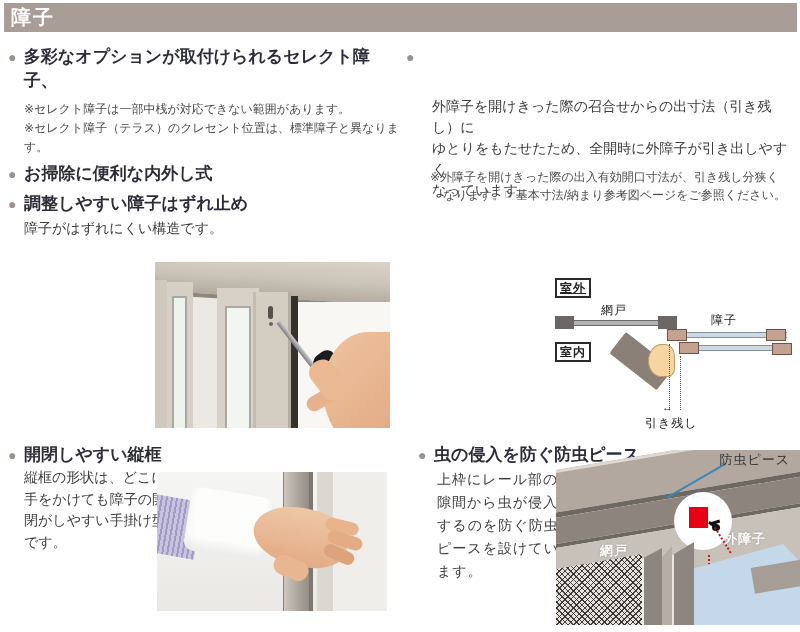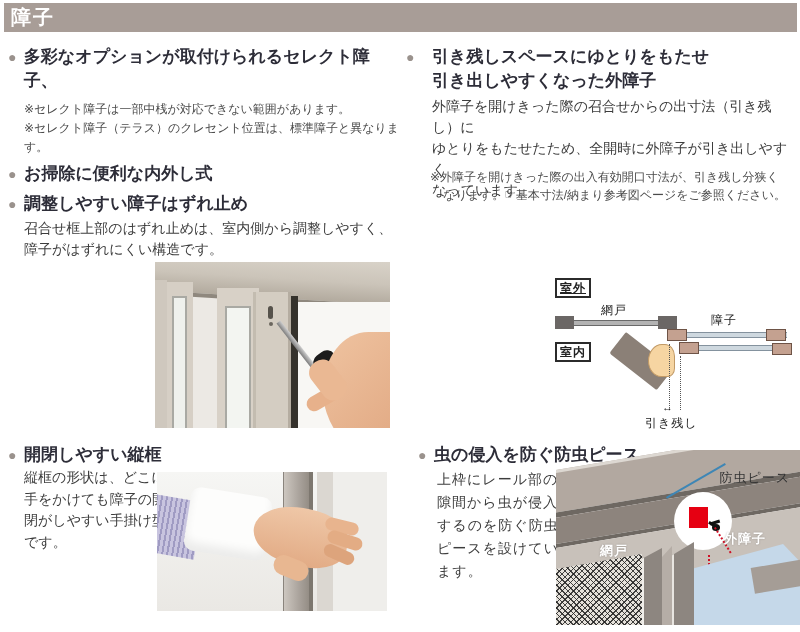--- a/index.html
+++ b/index.html
@@ -99,21 +99,21 @@
     transform:rotate(9deg); box-shadow:inset 0 -8px 10px rgba(0,0,0,.07); }
   .pb-hand { left:96px; top:36px; width:95px; height:58px; background:linear-gradient(180deg,#efc7a7,#e2ab85);
     border-radius:50% 48% 42% 55%; transform:rotate(10deg); }
   .pb-f1 { left:168px; top:48px; width:34px; height:13px; background:#e8b48e; border-radius:7px; transform:rotate(14deg); }
   .pb-f2 { left:170px; top:62px; width:36px; height:13px; background:#e3ac84; border-radius:7px; transform:rotate(18deg); }
   .pb-f3 { left:166px; top:76px; width:32px; height:13px; background:#dda47c; border-radius:7px; transform:rotate(24deg); }
   .pb-thumb { left:116px; top:86px; width:36px; height:20px; background:#e8b791; border-radius:10px; transform:rotate(22deg); }
 
   
   .illus { left:556px; top:450px; width:244px; height:175px; overflow:hidden; }
-  .il-label-piece { right:10px; top:19px; color:#333; font-size:13px; letter-spacing:1px; }
+  .il-label-piece { right:10px; top:1px; color:#333; font-size:13px; letter-spacing:1px; }
   .il-leader { left:110px; top:47px; width:68px; height:2px; background:#3e86b5;
     transform:rotate(-30deg); transform-origin:0 0; }
   .il-rot { left:-45px; top:20px; width:350px; transform:rotate(-9.5deg); transform-origin:45px 0; }
   .il-rot .b1 { height:42px; background:#b2a8a0; border-top:3px solid #ddd8d2; }
   .il-rot .b2 { height:5px; background:#6e6862; }
   .il-rot .b3 { height:26px; background:#8d847d; }
   .il-rot .b4 { height:4px; background:#6e6862; }
   .il-rot .b5 { height:110px; background:#c8c1ba; }
   .il-circle { left:118px; top:42px; width:58px; height:58px; background:#fff; border-radius:50%; }
   .il-red { left:133px; top:57px; width:19px; height:21px; background:#e60012; }
@@ -165,21 +165,20 @@
       <span>お掃除に便利な内外し式</span>
     </span>
 </div>
 <div class="abs sec-h" style="left:8px;top:192px;">
   <span class="bullet bullet-l">●</span>
   <span class="lines">
       <span>調整しやすい障子はずれ止め</span>
     </span>
 </div>
 <div class="abs body-txt" style="left:24px;top:218px;width:376px;">
-  <span>召合せ框上部のはずれ止めは、室内側から調整しやすく、</span>
   <span>障子がはずれにくい構造です。</span>
 </div>
 
 <div class="abs photoA">
   <div class="abs pa-lintel"></div>
   <div class="abs pa-strip0"></div>
   <div class="abs pa-mull1"></div>
   <div class="abs pa-glass1"></div>
   <div class="abs pa-mull2"></div>
   <div class="abs pa-glass2"></div>
@@ -190,24 +189,20 @@
   <div class="abs pa-screwdot"></div>
   <div class="abs pa-shaft"></div>
   <div class="abs pa-handle"></div>
   <div class="abs pa-hand"></div>
   <div class="abs pa-finger"></div>
   <div class="abs pa-thumb"></div>
 </div>
 
 <div class="abs sec-h" style="left:406px;top:45px;width:392px;">
   <span class="bullet bullet-r">●</span>
-  <span class="lines">
-    <span>引き残しスペースにゆとりをもたせ</span>
-    <span>引き出しやすくなった外障子</span>
-  </span>
 </div>
 <div class="abs body-txt" style="left:432px;top:96px;width:366px;">
   <span>外障子を開けきった際の召合せからの出寸法（引き残し）に</span>
   <span>ゆとりをもたせたため、全開時に外障子が引き出しやすく</span>
   <span>なっています。</span>
 </div>
 <div class="abs note" style="left:430px;top:169px;width:368px;line-height:17px;">
   <div>※外障子を開けきった際の出入有効開口寸法が、引き残し分狭く</div>
   <div class="cont"><span>なります。</span><span class="ref-icon">☞</span><span>基本寸法/納まり参考図ページをご参照ください。</span></div>
 </div>

